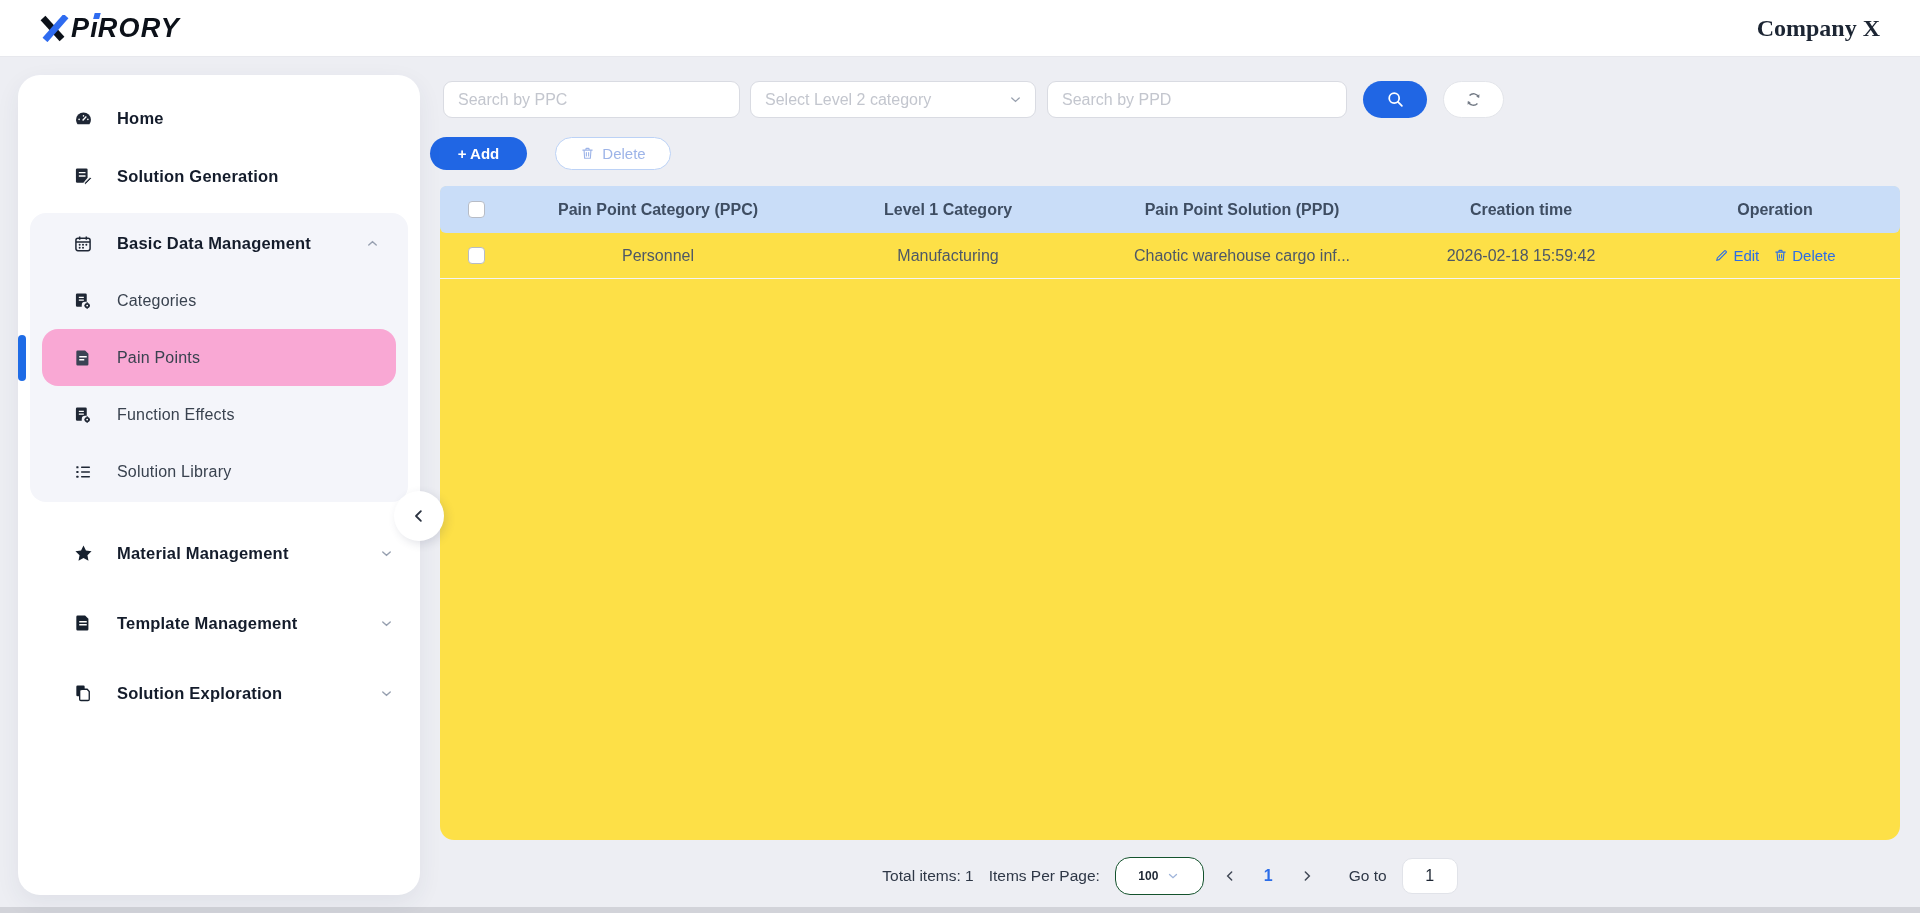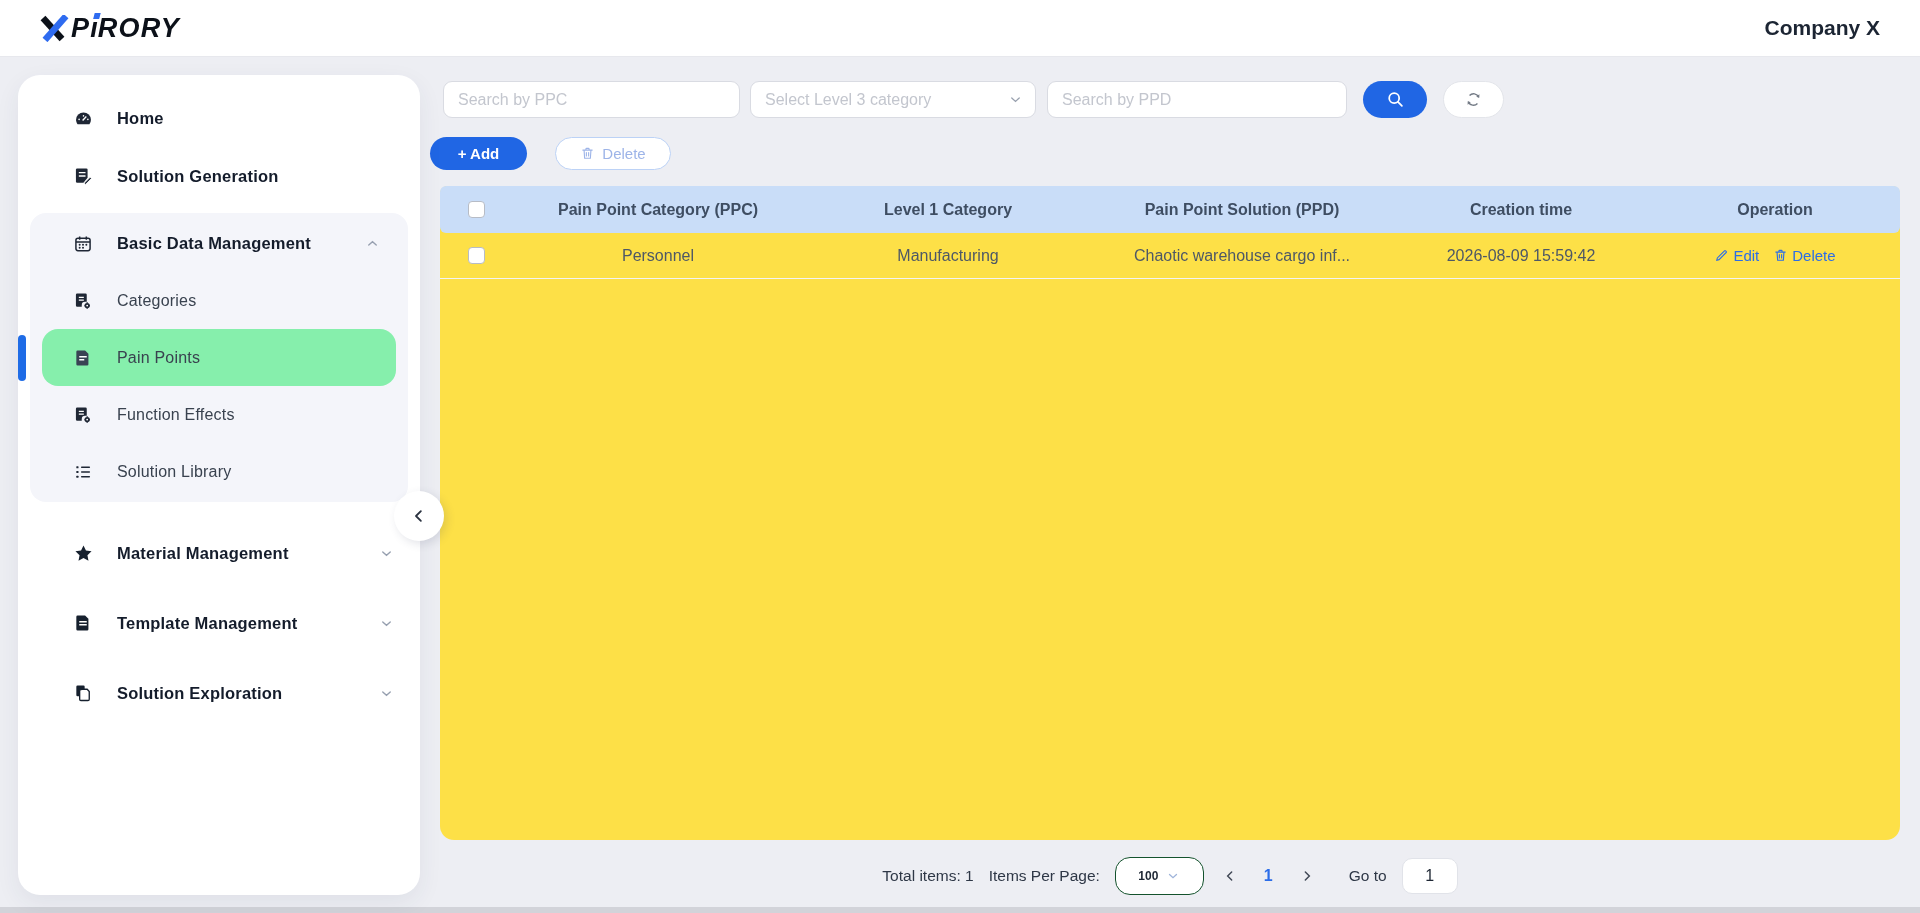--- a/index.html
+++ b/index.html
@@ -9,34 +9,34 @@
   
   .topbar { position:absolute; top:0; left:0; width:1920px; height:57px; background:#fff;
             border-bottom:1px solid #e7e8ed; display:flex; align-items:center;
             justify-content:space-between; padding:0 40px; z-index:10; }
   .logo { display:flex; align-items:center; cursor:pointer; }
   .logo svg { margin-right:1px; }
   .logo-rest { font-style:italic; font-weight:700; font-size:27px; letter-spacing:1.2px; color:#0c1119; }
   .logo-i { position:relative; font-style:italic; font-weight:700; font-size:27px; color:#0c1119; }
   .logo-i::after { content:""; position:absolute; left:4px; top:0px; width:5.5px; height:5.5px;
                    background:#2e6bf0; transform:skewX(-15deg); }
-  .company { font-weight:700; font-size:21px; color:#1c2533; }
+  .company { font-weight:700; font-size:24px; color:#1c2533;font-family:Liberation Serif, serif; }
 
   
   .sidebar { position:absolute; left:18px; top:75px; width:402px; height:820px; background:#fff;
              border-radius:22px; box-shadow:0 8px 24px rgba(40,50,80,.07); padding-top:14px; z-index:2; }
   .srow { display:flex; align-items:center; height:58px; padding:0 26px 0 54px; cursor:pointer; }
   .sicon { width:22px; height:22px; display:flex; align-items:center; justify-content:center;
            margin-right:23px; flex:none; }
   .slabel { font-size:16.5px; font-weight:700; color:#141c2b; letter-spacing:.2px; white-space:nowrap; }
   .srow.sub .slabel { font-weight:400; color:#39424f; font-size:16px; }
   .chev { margin-left:auto; display:flex; }
   .sgroup { margin:8px 12px 0; background:#f4f5fa; border-radius:16px; padding:2px 0; }
   .sgroup .srow { height:57px; padding:0 16px 0 30px; margin:0 12px; border-radius:16px; }
-  .srow.active { background:#86efac; }
+  .srow.active { background:#f9a8d4; }
   .srow.mt22 { margin-top:22px; }
   .srow.mt12 { margin-top:12px; }
   .active-bar { position:absolute; left:18px; top:335px; width:8px; height:46px;
                 background:#1f6ce6; border-radius:4px; z-index:3; }
   .collapse-btn { position:absolute; left:394px; top:491px; width:50px; height:50px; border-radius:50%;
                   background:#fff; box-shadow:3px 3px 10px rgba(50,60,90,.14); display:flex;
                   align-items:center; justify-content:center; cursor:pointer; z-index:3; }
 
   
   .inp { position:absolute; top:81px; height:37px; background:#fff; border:1px solid #d9dbe2;
@@ -252,21 +252,21 @@
   <div class="active-bar"></div>
 
   <div class="collapse-btn">
     <svg width="18" height="18" viewBox="0 0 24 24" fill="none" stroke="#2a3240" stroke-width="2.4" stroke-linecap="round" stroke-linejoin="round">
         <path d="M14.5 5.5L8 12l6.5 6.5"></path>
       </svg>
   </div>
 
   <input class="inp" id="ppc-input" placeholder="Search by PPC" style="">
   <div class="select">
-    <span class="ph">Select Level 3 category</span>
+    <span class="ph">Select Level 2 category</span>
     <svg width="15" height="15" viewBox="0 0 24 24" fill="none" stroke="#98a0ae" stroke-width="2" stroke-linecap="round">
         <path d="M6 9.5L12 15l6-5.5"></path>
       </svg>
   </div>
   <input class="inp" id="ppd-input" placeholder="Search by PPD" style="">
   <button class="pill-btn search-btn">
     <svg width="21" height="21" viewBox="0 0 24 24" fill="none" stroke="#fff" stroke-width="2" stroke-linecap="round">
         <circle cx="10.5" cy="10.5" r="5.7"></circle>
         <path d="M14.8 14.8L19.3 19.3"></path>
       </svg>
@@ -300,21 +300,21 @@
       <div class="c5 hc">Creation time</div>
       <div class="c6 hc">Operation</div>
     </div>
     <div class="trow">
       <div class="c1">
           <span class="cbx"></span>
         </div>
       <div class="c2">Personnel</div>
       <div class="c3">Manufacturing</div>
       <div class="c4">Chaotic warehouse cargo inf...</div>
-      <div class="c5">2026-08-09 15:59:42</div>
+      <div class="c5">2026-02-18 15:59:42</div>
       <div class="c6">
         <span class="oplink">
           <svg width="15" height="15" viewBox="0 0 24 24" fill="none" stroke="#2b6de8" stroke-width="1.8">
               <path d="M4.5 19.5l.9-3.6L16.8 4.5a1.2 1.2 0 0 1 1.7 0l1 1a1.2 1.2 0 0 1 0 1.7L8.1 18.6z"></path>
             </svg>
           <span>Edit</span>
         </span>
         <span class="oplink">
           <svg width="15" height="15" viewBox="0 0 24 24" fill="none" stroke="#2b6de8" stroke-width="1.8" stroke-linecap="round">
               <path d="M4.5 6.5h15M9.5 6.5V4.8a1 1 0 0 1 1-1h3a1 1 0 0 1 1 1v1.7M6.5 6.5l.9 13h9.2l.9-13"></path>

